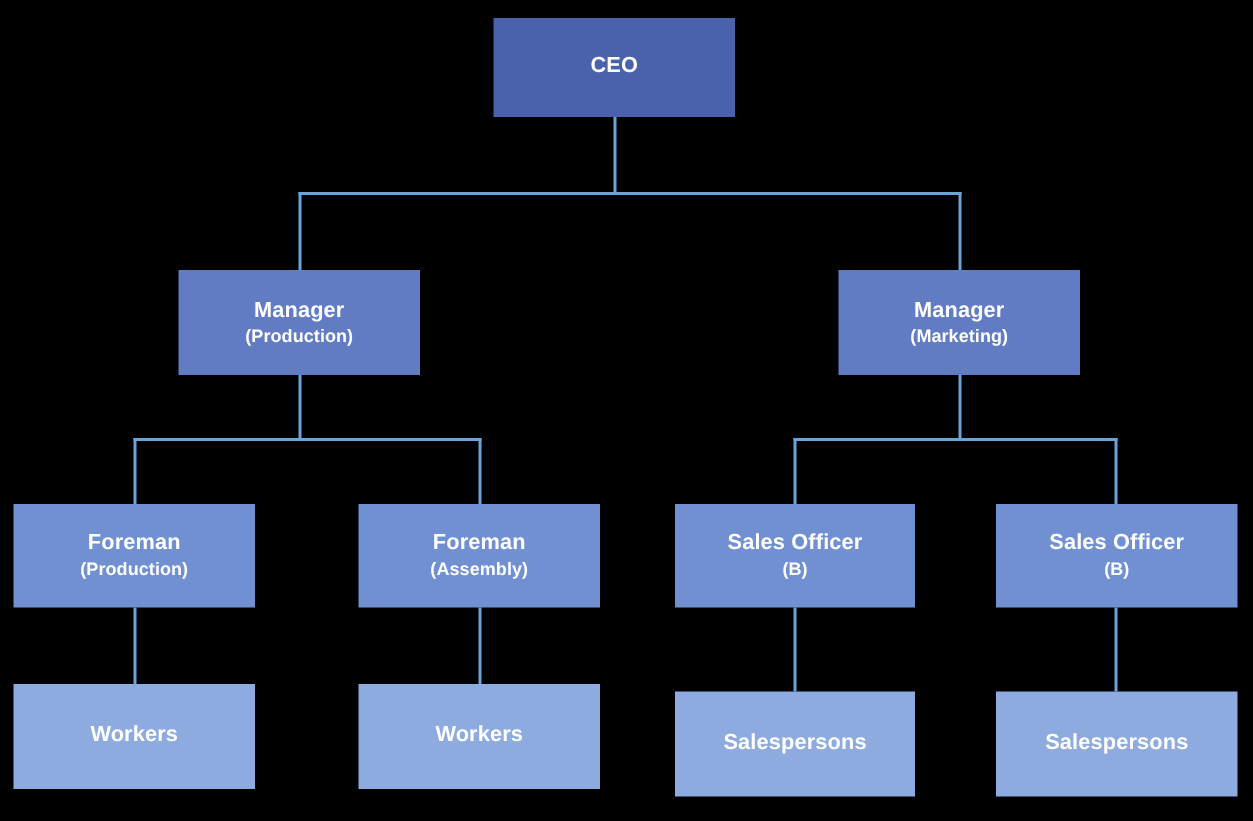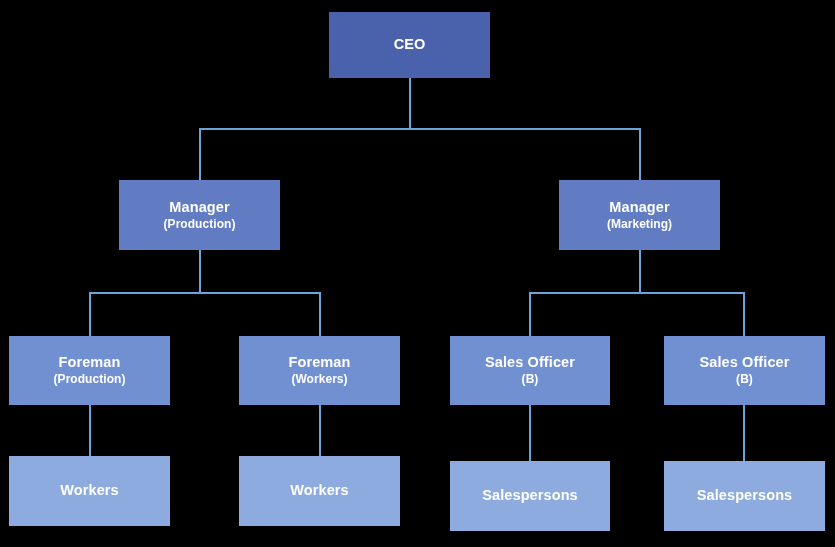--- a/index.html
+++ b/index.html
@@ -93,21 +93,21 @@
     <div class="subtitle">(Marketing)</div>
   </div>
 
   <div class="node" style="left:9px; top:336px; width:161px; height:69px; background:#7190d2;">
     <div class="title">Foreman</div>
     <div class="subtitle">(Production)</div>
   </div>
 
   <div class="node" style="left:239px; top:336px; width:161px; height:69px; background:#7190d2;">
     <div class="title">Foreman</div>
-    <div class="subtitle">(Workers)</div>
+    <div class="subtitle">(Assembly)</div>
   </div>
 
   <div class="node" style="left:450px; top:336px; width:160px; height:69px; background:#7190d2;">
     <div class="title">Sales Officer</div>
     <div class="subtitle">(B)</div>
   </div>
 
   <div class="node" style="left:664px; top:336px; width:161px; height:69px; background:#7190d2;">
     <div class="title">Sales Officer</div>
     <div class="subtitle">(B)</div>

